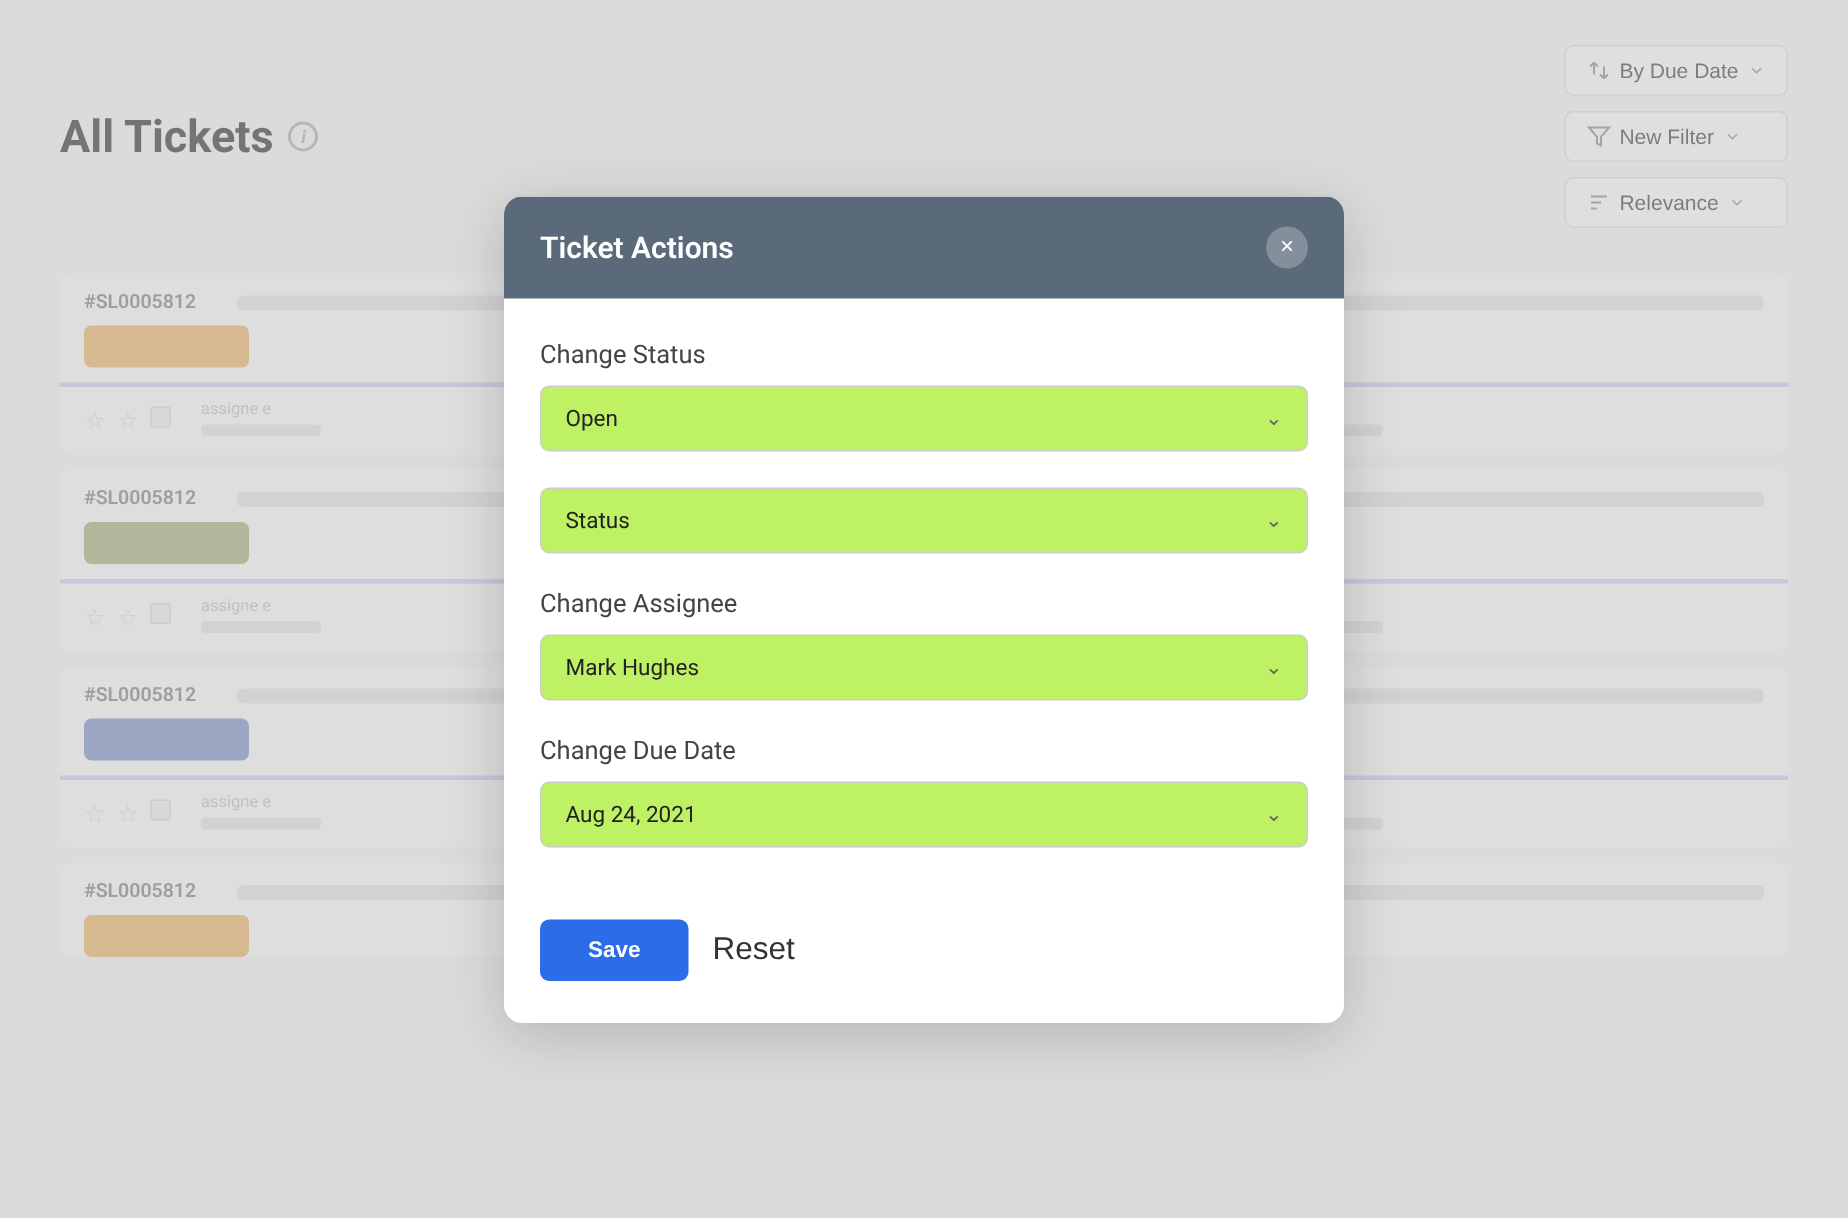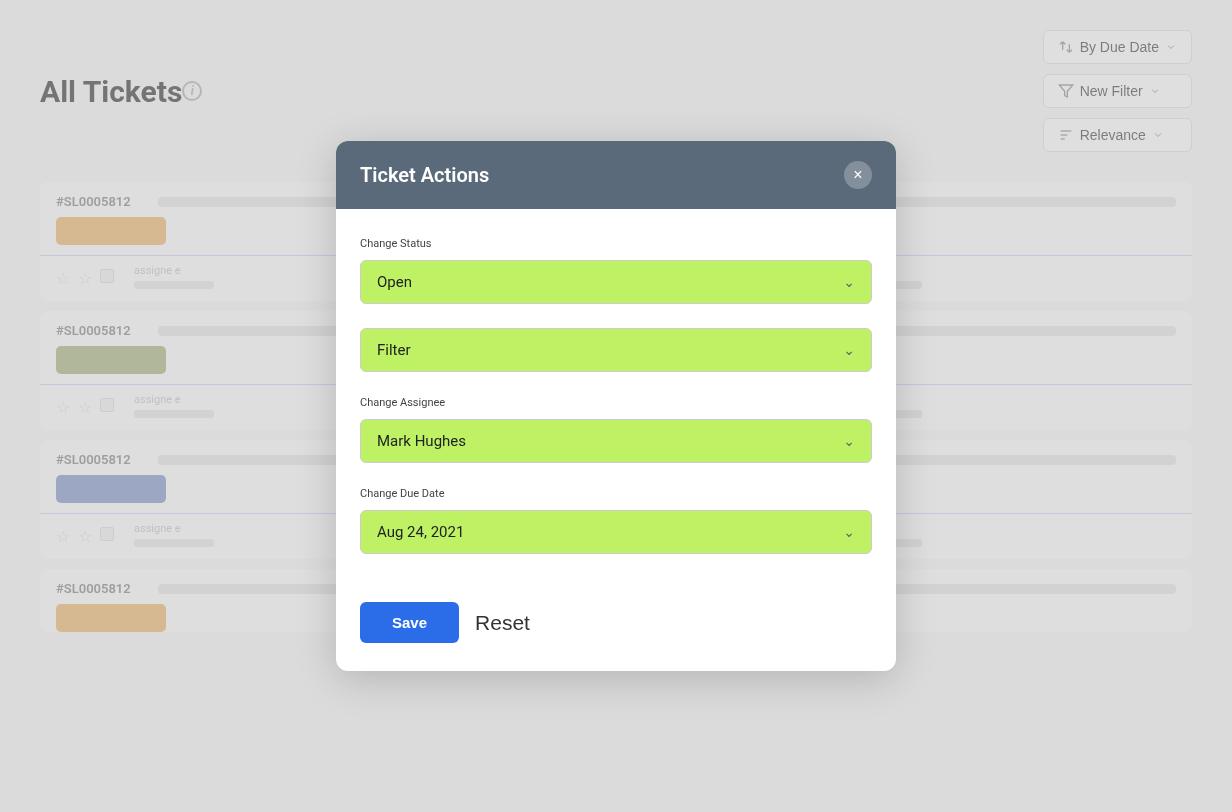--- a/index.html
+++ b/index.html
@@ -25,20 +25,21 @@
     .page-header {
       display: flex;
       align-items: center;
       justify-content: space-between;
       margin-bottom: 30px;
     }
 
     .page-title-group {
       display: flex;
       align-items: center;
+      gap: 10px;
       text-align: right;
     }
 
     .page-title {
       font-size: 30px;
       font-weight: 700;
       color: #222;
     }
 
     .info-icon {
@@ -118,21 +119,21 @@
 
     .tag-orange { background: #E8941A; }
     .tag-olive  { background: #7A8C3A; }
     .tag-blue   { background: #3A5DB0; }
 
     .ticket-bottom {
       display: flex;
       align-items: center;
       gap: 20px;
       padding: 8px 16px 12px;
-      border-top: 1px solid #c4b5fd;
+      border-top: 3px solid #c4b5fd;
     }
 
     .star-group {
       display: flex;
       gap: 6px;
     }
 
     .star {
       width: 16px;
       height: 16px;
@@ -223,21 +224,21 @@
 
     .modal-body {
       padding: 28px 24px 24px;
     }
 
     .field-group {
       margin-bottom: 24px;
     }
 
     .field-label {
-      font-size: 11px;
+      font-size: 17px;
       color: #444;
       margin-bottom: 10px;
       font-weight: 400;
     }
 
     .field-select {
       width: 100%;
       padding: 12px 16px;
       border: 1px solid #ccc;
       border-radius: 6px;
@@ -434,21 +435,21 @@
       <div class="field-group">
         <div class="field-label">Change Status</div>
         <div class="field-select">
           <span>Open</span>
           <span class="chevron-icon">⌄</span>
         </div>
       </div>
 
       <div class="field-group">
         <div class="field-select">
-          <span>Filter</span>
+          <span>Status</span>
           <span class="chevron-icon">⌄</span>
         </div>
       </div>
 
       <div class="field-group">
         <div class="field-label">Change Assignee</div>
         <div class="field-select">
           <span>Mark Hughes</span>
           <span class="chevron-icon">⌄</span>
         </div>

